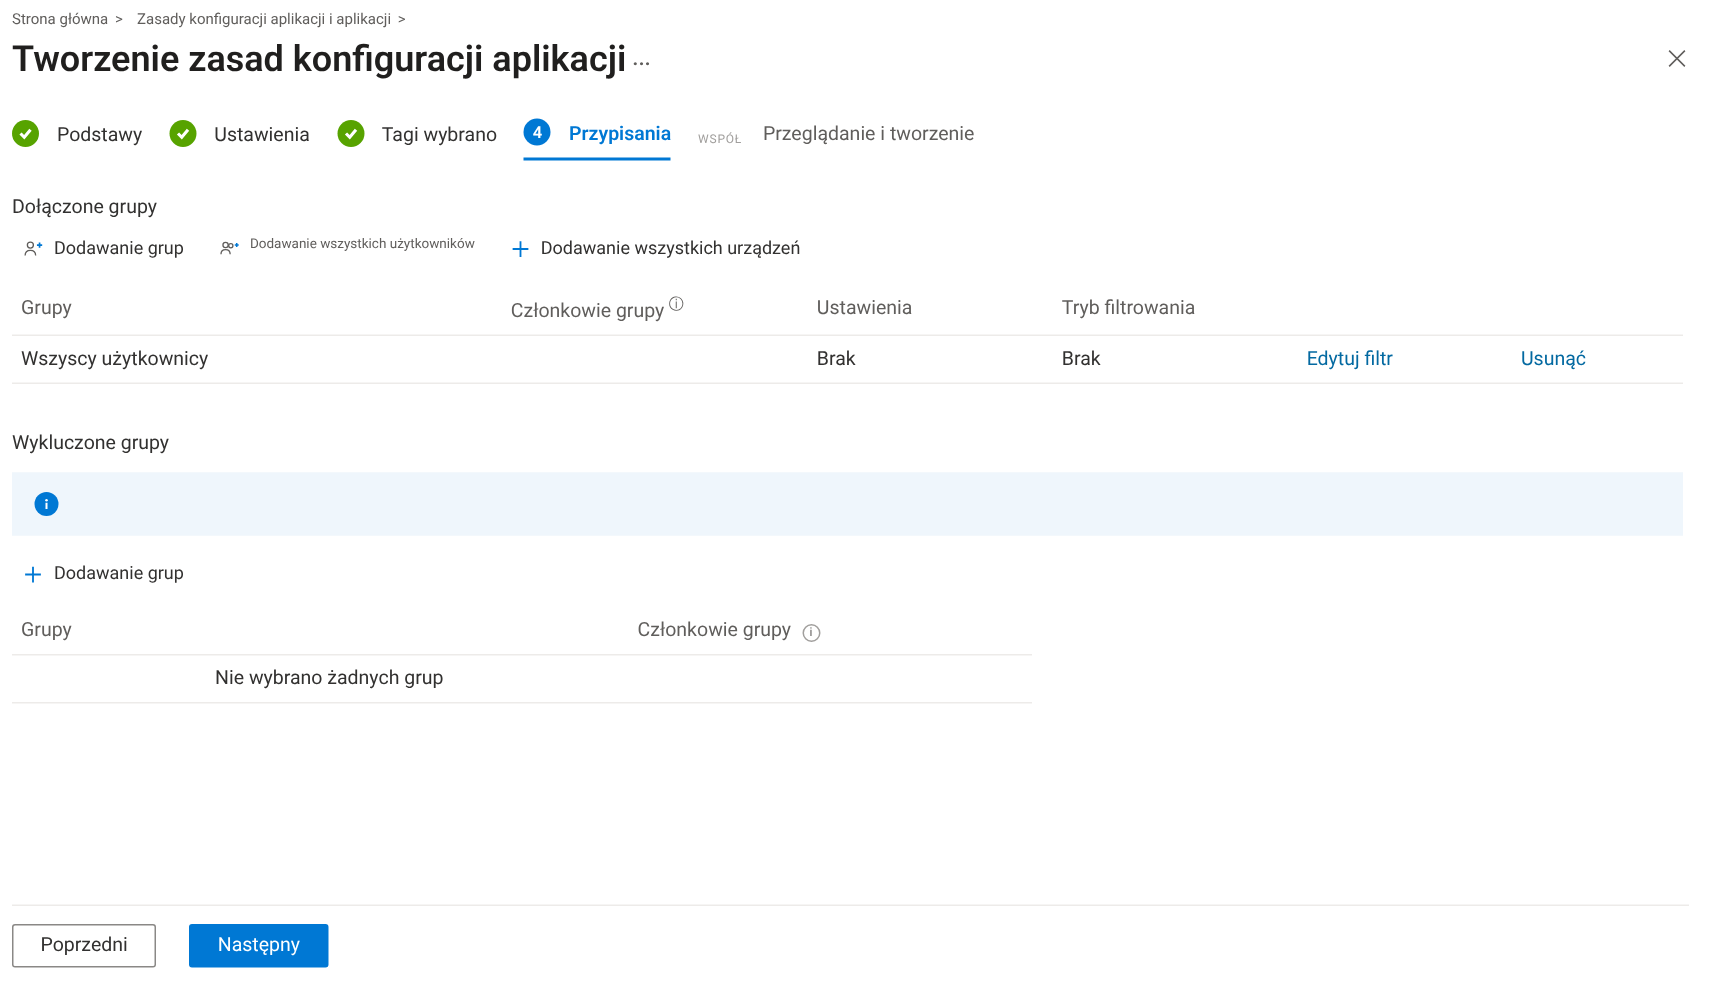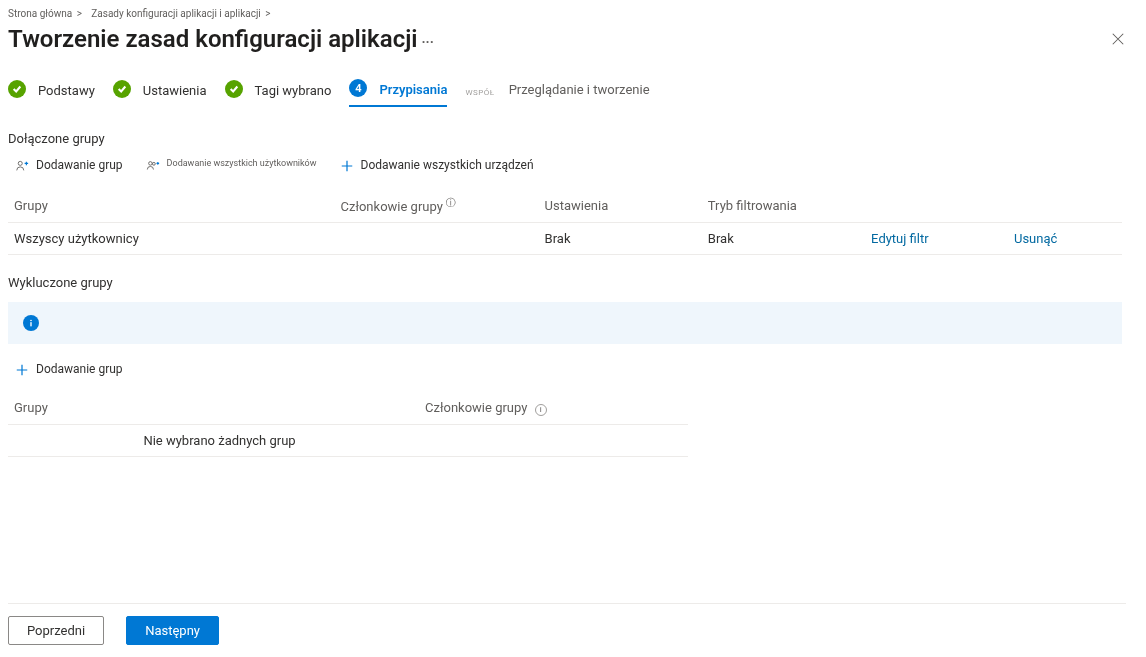--- a/index.html
+++ b/index.html
@@ -122,21 +122,21 @@
   .tbl-head {
     border-bottom: 1px solid #edebe9;
     color: #605e5c;
   }
   .tbl-head .info { font-size: 10px; vertical-align: super; margin-left: 3px; }
   .tbl-row {
     border-bottom: 1px solid #edebe9;
   }
   .tbl .link { color: #0369a1; cursor: pointer; }
 
-  .excluded-section { margin-top: 20px; }
+  .excluded-section { margin-top: 32px; }
 
   .info-banner {
     background: #eff6fc;
     border: 1px solid #eff6fc;
     padding: 12px 14px;
     display: flex;
     align-items: center;
     gap: 10px;
     font-size: 12px;
     color: #323130;

